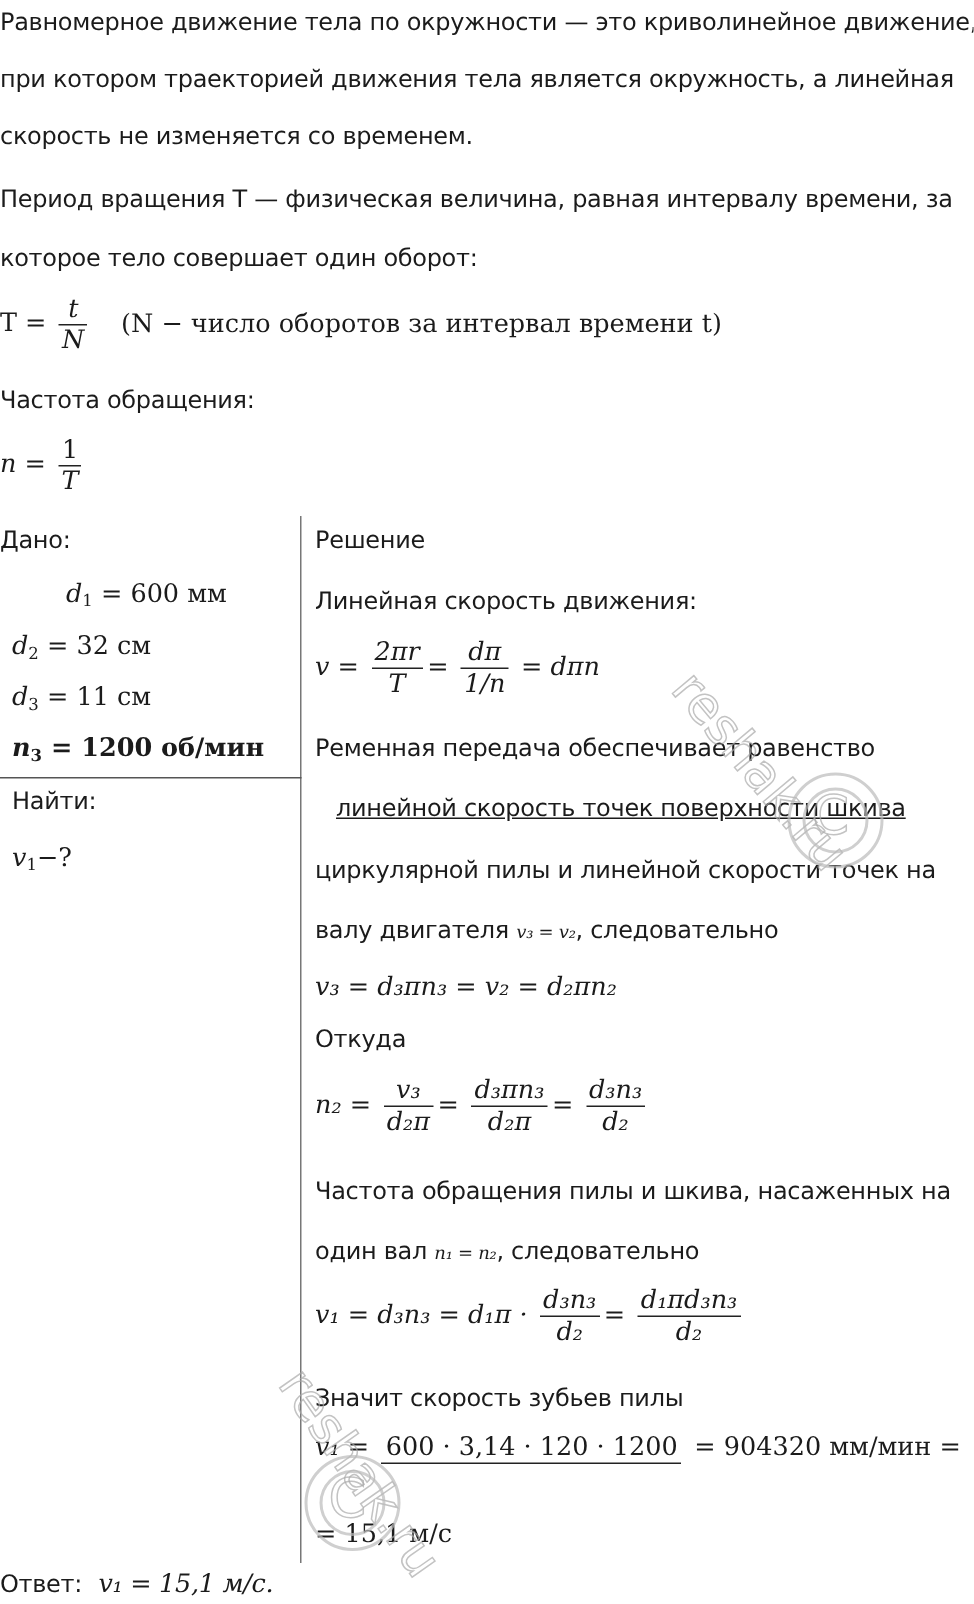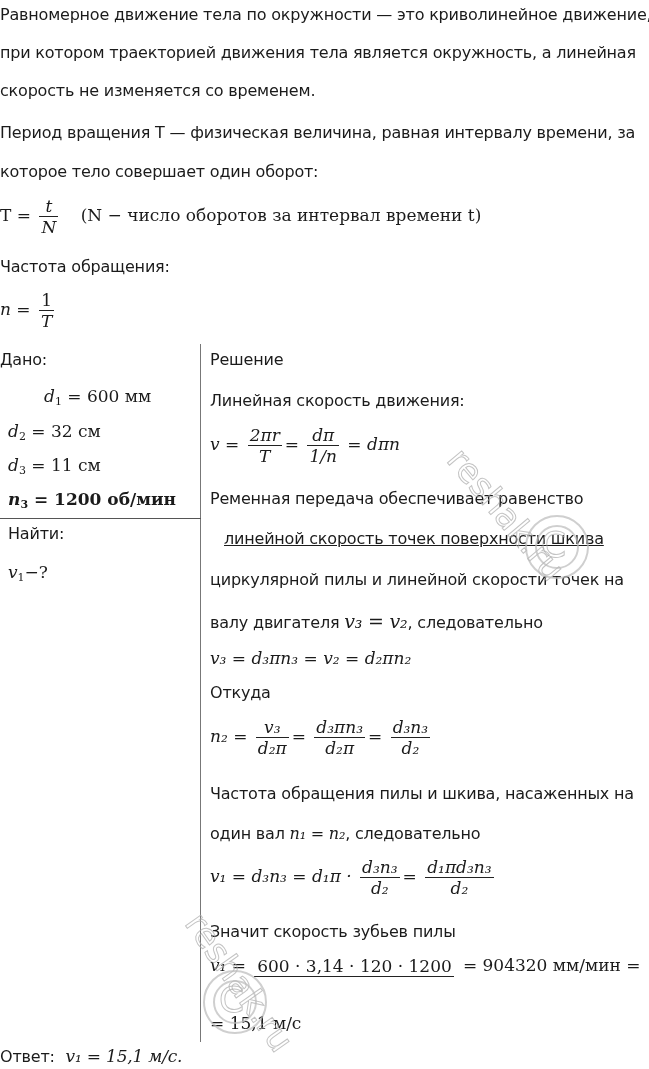--- a/index.html
+++ b/index.html
@@ -58,34 +58,34 @@
   <i>v =</i>
   <span class="frac"><span class="num"><i>2πr</i></span><span><i>T</i></span></span>=
   <span class="frac"><span class="num"><i>dπ</i></span><span><i>1/n</i></span></span>
   <i>= dπn</i>
 </div>
 <div class="t" style="left:210px;top:489px;">Ременная передача обеспечивает равенство</div>
 <div class="t" style="left:224px;top:529px;text-decoration:underline;">линейной скорость точек поверхности шкива</div>
 <div class="t" style="left:210px;top:570px;">циркулярной пилы и линейной скорости точек на</div>
 <div class="t" style="left:210px;top:610px;">
   <span>валу двигателя</span>
-  <i class="m" style="position:static;font-size:19px;">v₃ = v₂</i><span>, следовательно</span>
+  <i class="m" style="position:static;font-size:12px;">v₃ = v₂</i><span>, следовательно</span>
 </div>
 <div class="m" style="left:210px;top:648px;"><i>v₃ = d₃πn₃ = v₂ = d₂πn₂</i></div>
 <div class="t" style="left:210px;top:683px;">Откуда</div>
 <div class="m" style="left:210px;top:717px;">
   <i>n₂ =</i>
   <span class="frac"><span class="num"><i>v₃</i></span><span><i>d₂π</i></span></span>=
   <span class="frac"><span class="num"><i>d₃πn₃</i></span><span><i>d₂π</i></span></span>=
   <span class="frac"><span class="num"><i>d₃n₃</i></span><span><i>d₂</i></span></span>
 </div>
 <div class="t" style="left:210px;top:784px;">Частота обращения пилы и шкива, насаженных на</div>
 <div class="t" style="left:210px;top:824px;">
   <span>один вал</span>
-  <i class="m" style="position:static;font-size:16px;text-align:right;">n₁ = n₂</i><span>, следовательно</span>
+  <i class="m" style="position:static;font-size:12px;text-align:right;">n₁ = n₂</i><span>, следовательно</span>
 </div>
 <div class="m" style="left:210px;top:857px;">
   <i>v₁ = d₃n₃ = d₁π ·</i>
   <span class="frac"><span class="num"><i>d₃n₃</i></span><span><i>d₂</i></span></span>=
   <span class="frac"><span class="num"><i>d₁πd₃n₃</i></span><span><i>d₂</i></span></span>
 </div>
 <div class="t" style="left:210px;top:922px;">Значит скорость зубьев пилы</div>
 <div class="m" style="left:210px;top:955px;">
   <i>v₁ =</i>
   <span class="frac" style="min-width:200px;"><span class="num">600 · 3,14 · 120 · 1200</span></span>

